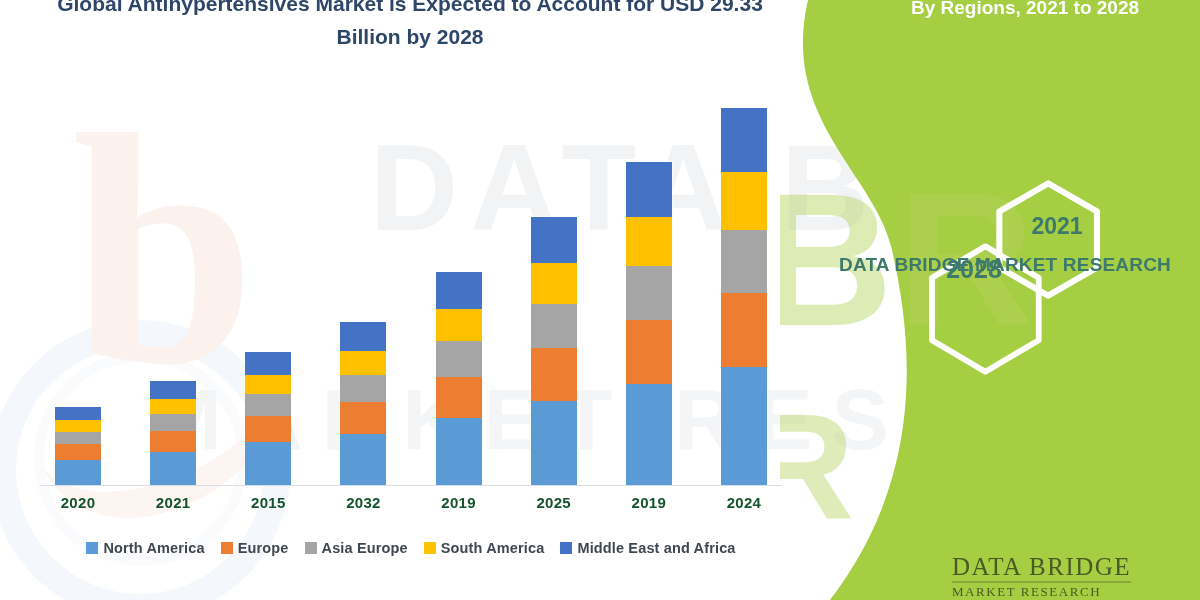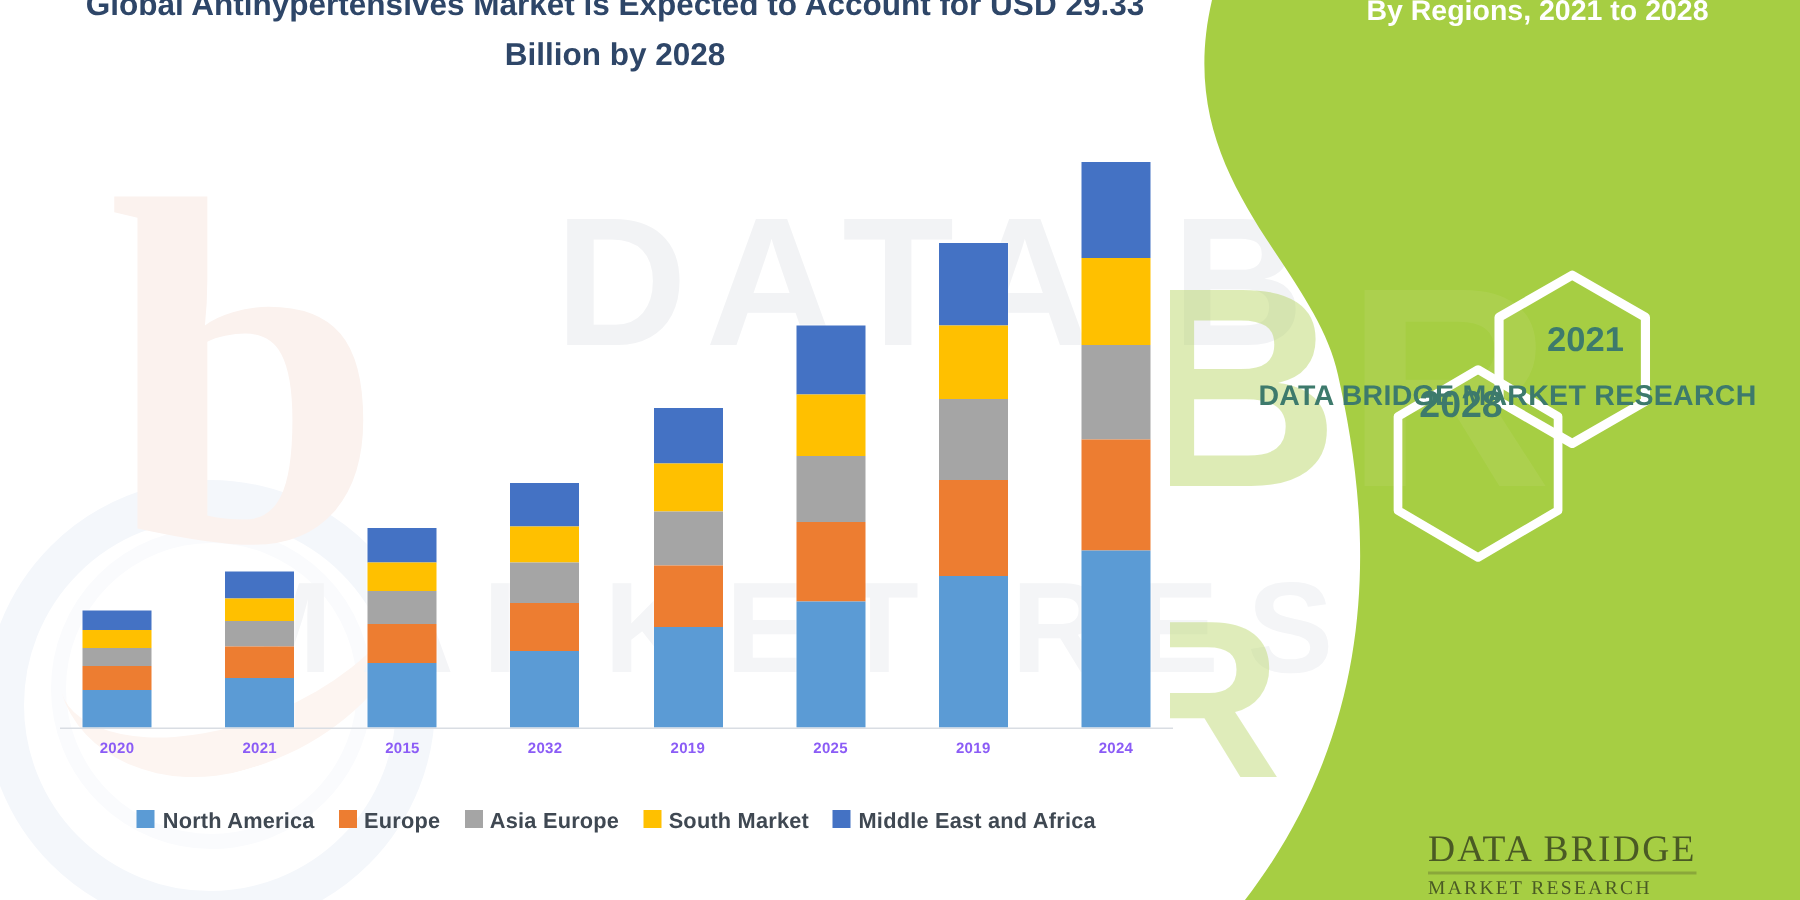--- a/index.html
+++ b/index.html
@@ -131,31 +131,31 @@
   #axis-line {
     position:absolute; left:40px; top:485px; width:742px;
     height:1px; background:#d9dde3;
   }
   #x-labels {
     position:absolute; left:46px; top:494px; width:730px;
     display:flex; justify-content:space-between;
   }
   .x-label {
     width:64px; text-align:center;
-    font-size:10px; font-weight:700; color:#8b5cf6;
+    font-size:15px; font-weight:700; color:#14532d;
     letter-spacing:0.02em;
   }
 
   
   #legend {
     position:absolute; left:40px; top:540px; width:742px;
     display:flex; justify-content:center; align-items:center;
     gap:16px; flex-wrap:nowrap;
   }
-  .legend-item { display:flex; gap:5px; }
+  .legend-item { display:flex; align-items:center; gap:5px; }
   .legend-swatch { width:12px; height:12px; flex:0 0 auto; }
   .legend-label {
     font-size:14.5px; font-weight:700; color:#3f4852;
     white-space:nowrap; letter-spacing:0.01em;
   }
 </style>
 </head>
 <body>
 
 <div id="bg-layer">
@@ -267,21 +267,21 @@
       <div class="legend-item">
         <span class="legend-swatch" style="background: rgb(237, 125, 49);"></span>
         <span class="legend-label">Europe</span>
       </div>
       <div class="legend-item">
         <span class="legend-swatch" style="background: rgb(165, 165, 165);"></span>
         <span class="legend-label">Asia Europe</span>
       </div>
       <div class="legend-item">
         <span class="legend-swatch" style="background: rgb(255, 192, 0);"></span>
-        <span class="legend-label">South Market</span>
+        <span class="legend-label">South America</span>
       </div>
       <div class="legend-item">
         <span class="legend-swatch" style="background: rgb(68, 114, 196);"></span>
         <span class="legend-label">Middle East and Africa</span>
       </div>
     </div>
 </div>
 
 <div id="green-panel">
   <svg viewBox="0 0 420 600" preserveAspectRatio="none">

